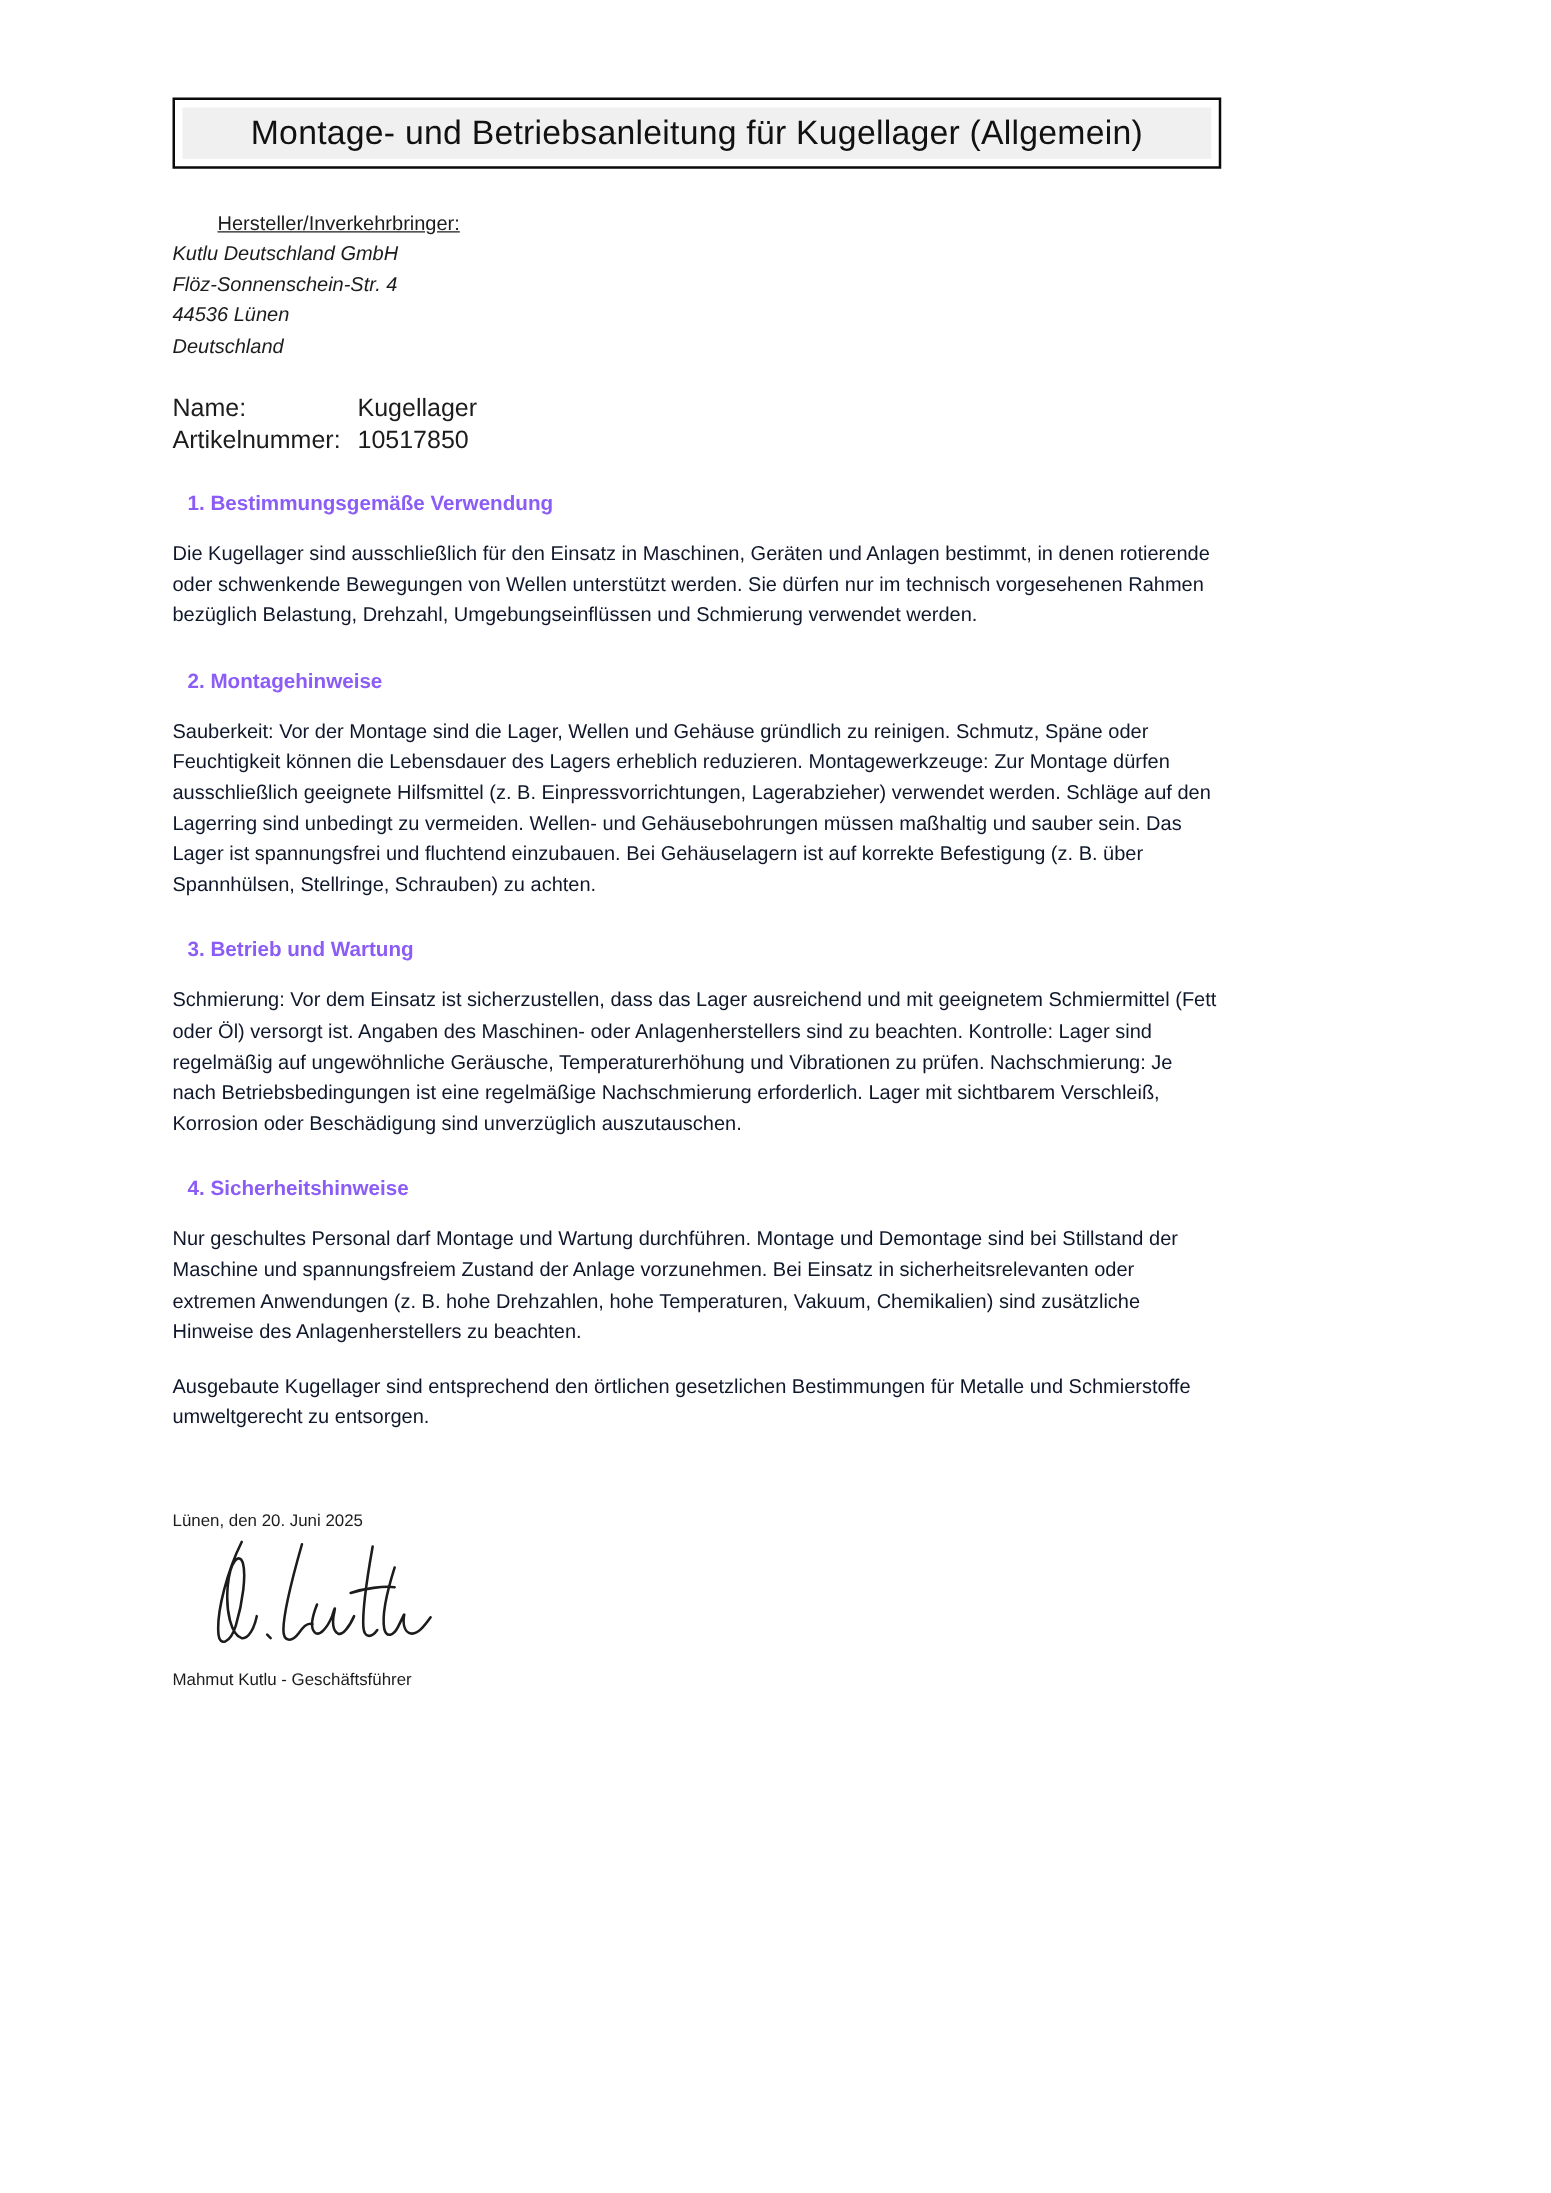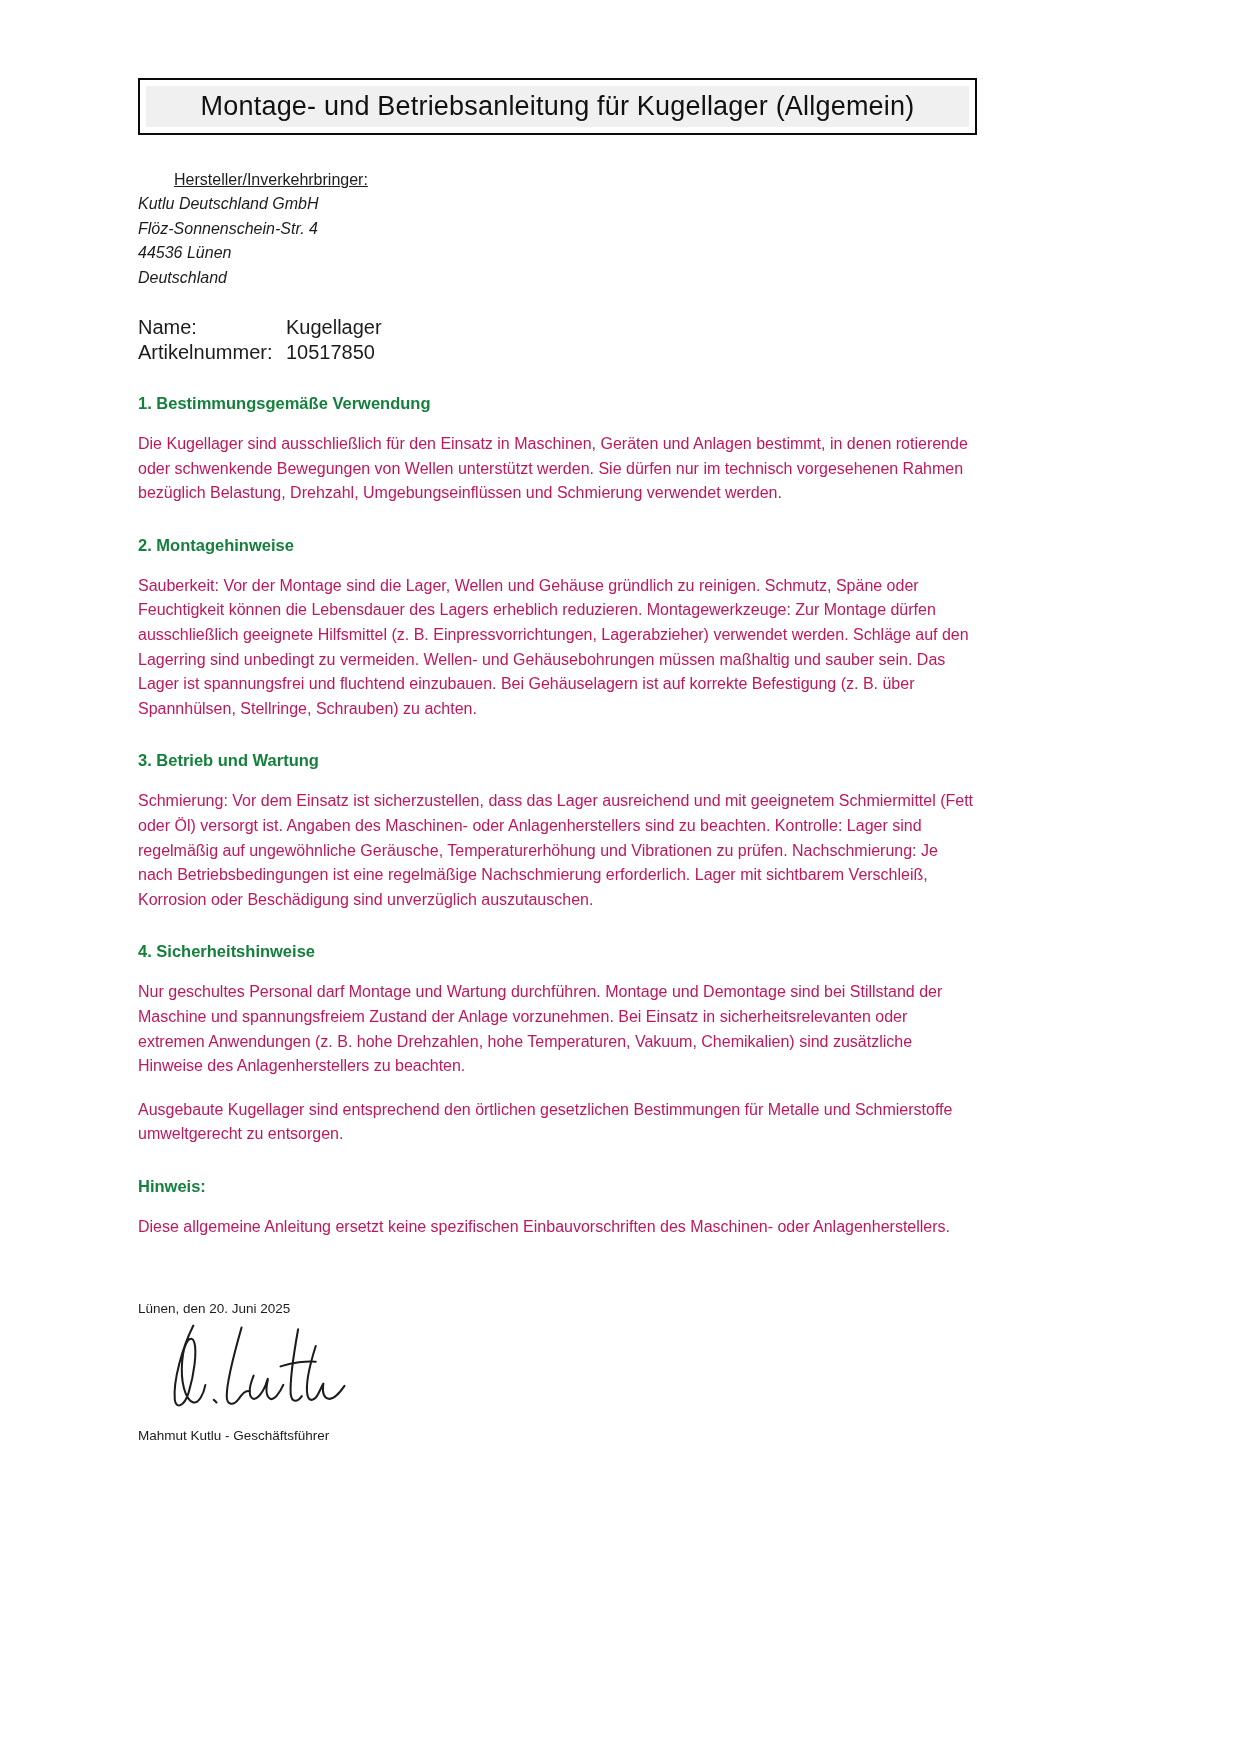--- a/index.html
+++ b/index.html
@@ -51,28 +51,28 @@
     line-height: 24.5px;
     display: flex;
   }
   .product-label {
     width: 148px;
     flex: 0 0 148px;
   }
   .section-heading {
     font-size: 16.5px;
     font-weight: 700;
-    margin: 30px 0 0 0;
-    color: #15803d;
+    margin: 30px 0 0 12px;
+    color: #8b5cf6;
   }
   .section-body {
     font-size: 16px;
     line-height: 24.6px;
     margin: 19px 0 0 0;
-    color: #be185d;
+    color: #0f172a;
   }
   .date-line {
     font-size: 13.5px;
     margin-top: 62px;
   }
   .signature-wrap {
     margin: 4px 0 0 16px;
     height: 102px;
   }
   .signature-wrap svg {
@@ -129,24 +129,20 @@
 
   <div>
     <div class="section-heading">4. Sicherheitshinweise</div>
     <p class="section-body">Nur geschultes Personal darf Montage und Wartung durchführen. Montage und Demontage sind bei Stillstand der Maschine und spannungsfreiem Zustand der Anlage vorzunehmen. Bei Einsatz in sicherheitsrelevanten oder extremen Anwendungen (z. B. hohe Drehzahlen, hohe Temperaturen, Vakuum, Chemikalien) sind zusätzliche Hinweise des Anlagenherstellers zu beachten.</p>
   </div>
 
   <div>
     <p class="section-body">Ausgebaute Kugellager sind entsprechend den örtlichen gesetzlichen Bestimmungen für Metalle und Schmierstoffe umweltgerecht zu entsorgen.</p>
   </div>
 
-  <div>
-    <div class="section-heading">Hinweis:</div>
-    <p class="section-body">Diese allgemeine Anleitung ersetzt keine spezifischen Einbauvorschriften des Maschinen- oder Anlagenherstellers.</p>
-  </div>
 
   <div class="date-line">Lünen, den 20. Juni 2025</div>
 
   <div class="signature-wrap">
     <svg viewBox="0 0 215 110" fill="none" stroke="#1c1c1c" stroke-width="2.2" stroke-linecap="round" stroke-linejoin="round" aria-hidden="true">
       <path d="M 34,6 C 22,30 12,66 14,86 C 15,96 24,94 29,78 C 35,58 38,34 35,24 C 32,15 24,22 22,44 C 20,66 25,86 34,89 C 40,90 45,80 47,70"></path>
       <path d="M 56,86 l 3,3"></path>
       <path d="M 86,8 C 78,36 70,68 70,82 C 70,92 77,93 83,85 C 87,79 91,75 95,77"></path>
       <path d="M 99,60 C 95,70 93,80 97,84 C 101,88 108,80 112,70 C 114,64 115,61 114,66 C 112,75 112,82 117,85 C 121,87 127,79 131,70"></path>
       <path d="M 147,10 C 142,38 138,66 139,80 C 140,89 146,89 151,82"></path>

